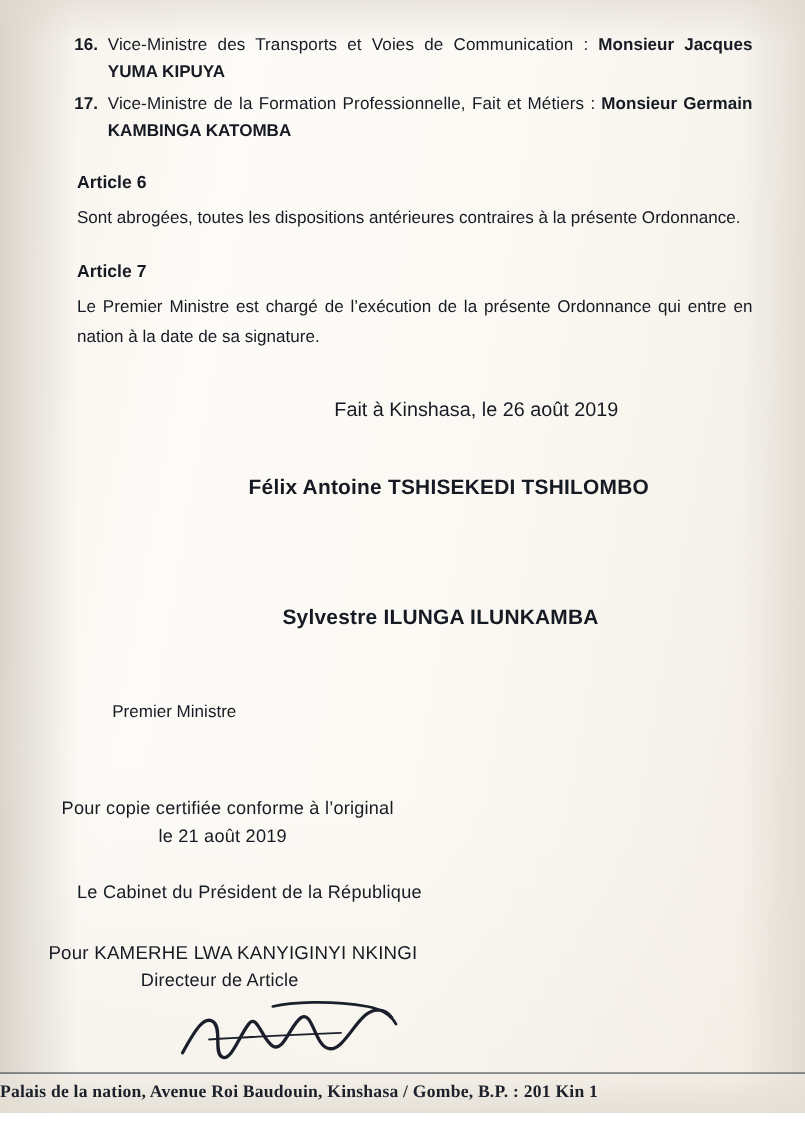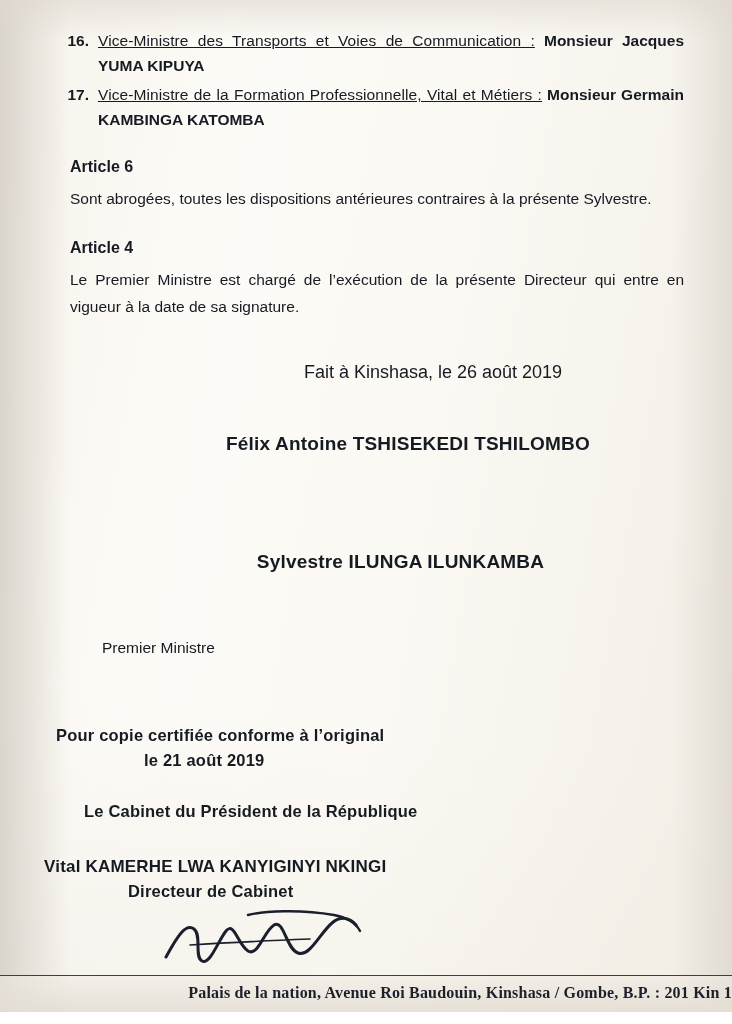--- a/index.html
+++ b/index.html
@@ -65,21 +65,20 @@
   }
   .minister-num {
     position: absolute;
     left: 27px;
     transform: translateX(-100%);
     font-weight: bold;
     font-size: 15.5px;
   }
   .minister-title {
     letter-spacing: 0.1px;
-    text-decoration: underline;
   }
   .minister-name {
     font-weight: bold;
   }
 
   
   .article-block {
     margin-top: 26px;
   }
   .article-heading {
@@ -126,28 +125,28 @@
     font-size: 15.5px;
     padding-left: 40px;
   }
 
   
   .certification {
     margin-top: 66px;
     padding-left: 0;
   }
   .cert-line {
-    font-weight: bold;
+    font-weight: normal;
     font-size: 16.5px;
     line-height: 1.5;
     letter-spacing: 0.2px;
   }
   .cert-line-1 { margin-left: -6px; }
   .cert-line-2 { margin-left: 82px; }
-  .cert-line-3 { margin-top: 26px; margin-left: 22px; }
+  .cert-line-3 { margin-top: 26px; margin-left: 8px; }
   .cert-line-4 { margin-top: 30px; margin-left: -18px; font-size: 17px; }
   .cert-line-5 { margin-left: 66px; }
 
   
   .handwritten-signature {
     position: absolute;
     left: 160px;
     top: 905px;
     width: 220px;
     height: 70px;
@@ -158,21 +157,21 @@
   .footer {
     position: absolute;
     left: 0;
     right: 0;
     bottom: 0;
     height: 36px;
     border-top: 1.5px solid #3a3f48;
     background: linear-gradient(to bottom, rgba(240,236,228,0.5), rgba(228,222,212,0.9));
   }
   .footer-text {
-    text-align: right;
+    text-align: left;
     font-family: "Liberation Serif", serif;
     font-weight: bold;
     font-size: 16px;
     padding-top: 8px;
     color: #1b202a;
     letter-spacing: 0.2px;
   }
 </style>
 </head>
 <body>
@@ -186,53 +185,53 @@
   <div class="content">
 
     <ul class="minister-list">
       <li class="minister-item">
         <span class="minister-num">16.</span>
         <span class="minister-title">Vice-Ministre des Transports et Voies de Communication :</span>
         <span class="minister-name">Monsieur Jacques YUMA KIPUYA</span>
       </li>
       <li class="minister-item">
         <span class="minister-num">17.</span>
-        <span class="minister-title">Vice-Ministre de la Formation Professionnelle, Vital et Métiers :</span>
+        <span class="minister-title">Vice-Ministre de la Formation Professionnelle, Fait et Métiers :</span>
         <span class="minister-name">Monsieur Germain KAMBINGA KATOMBA</span>
       </li>
     </ul>
 
     <div class="article-block">
       <div class="article-heading">Article 6</div>
-      <p class="article-body">Sont abrogées, toutes les dispositions antérieures contraires à la présente Sylvestre.</p>
+      <p class="article-body">Sont abrogées, toutes les dispositions antérieures contraires à la présente Ordonnance.</p>
     </div>
 
     <div class="article-block">
-      <div class="article-heading">Article 4</div>
-      <p class="article-body">Le Premier Ministre est chargé de l’exécution de la présente Directeur qui entre en vigueur à la date de sa signature.</p>
+      <div class="article-heading">Article 7</div>
+      <p class="article-body">Le Premier Ministre est chargé de l’exécution de la présente Ordonnance qui entre en nation à la date de sa signature.</p>
     </div>
 
     <div class="place-date">Fait à Kinshasa, le 26 août 2019</div>
 
     <div class="signature-block">
       <div class="sig-name">Félix Antoine TSHISEKEDI TSHILOMBO</div>
     </div>
 
     <div class="signature-block-2">
       <div class="sig-name">Sylvestre ILUNGA ILUNKAMBA</div>
     </div>
 
     <div class="sig-role">Premier Ministre</div>
 
     <div class="certification">
       <div class="cert-line cert-line-1">Pour copie certifiée conforme à l’original</div>
       <div class="cert-line cert-line-2">le 21 août 2019</div>
       <div class="cert-line cert-line-3">Le Cabinet du Président de la République</div>
-      <div class="cert-line cert-line-4">Vital KAMERHE LWA KANYIGINYI NKINGI</div>
-      <div class="cert-line cert-line-5">Directeur de Cabinet</div>
+      <div class="cert-line cert-line-4">Pour KAMERHE LWA KANYIGINYI NKINGI</div>
+      <div class="cert-line cert-line-5">Directeur de Article</div>
     </div>
 
   </div>
 
   <svg class="handwritten-signature" viewBox="0 0 220 70">
     <path d="M6 52 C18 30, 26 18, 34 24 C42 30, 34 52, 42 56 C50 60, 58 36, 66 26 C74 16, 78 40, 88 46 C98 52, 104 26, 114 20 C124 14, 126 44, 138 48 C150 52, 160 28, 172 18 C180 11, 190 12, 196 20" fill="none" stroke="#1a1f2b" stroke-width="3" stroke-linecap="round"></path>
     <path d="M88 10 C104 6, 140 4, 174 10 C186 12, 196 18, 200 26" fill="none" stroke="#1a1f2b" stroke-width="2.4" stroke-linecap="round"></path>
     <path d="M30 40 C60 38, 100 36, 150 34" fill="none" stroke="#1a1f2b" stroke-width="1.6" stroke-linecap="round"></path>
   </svg>
 

